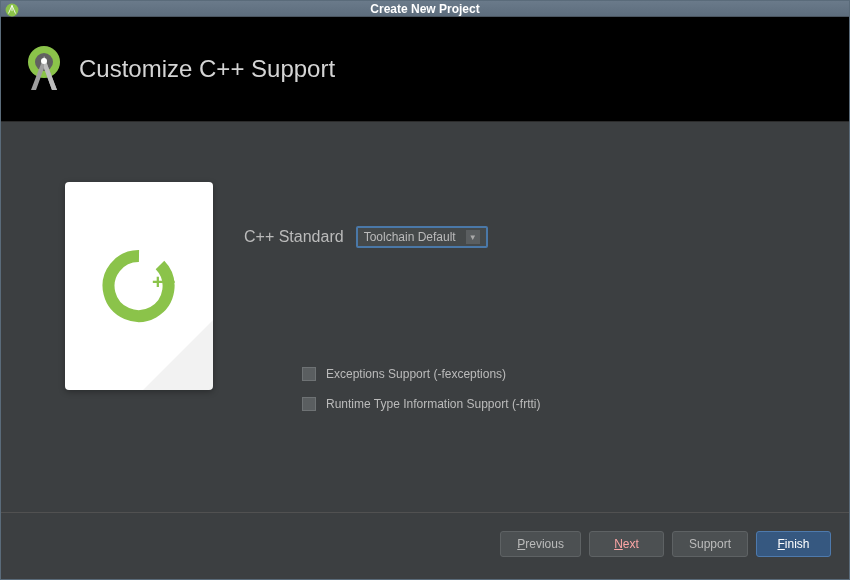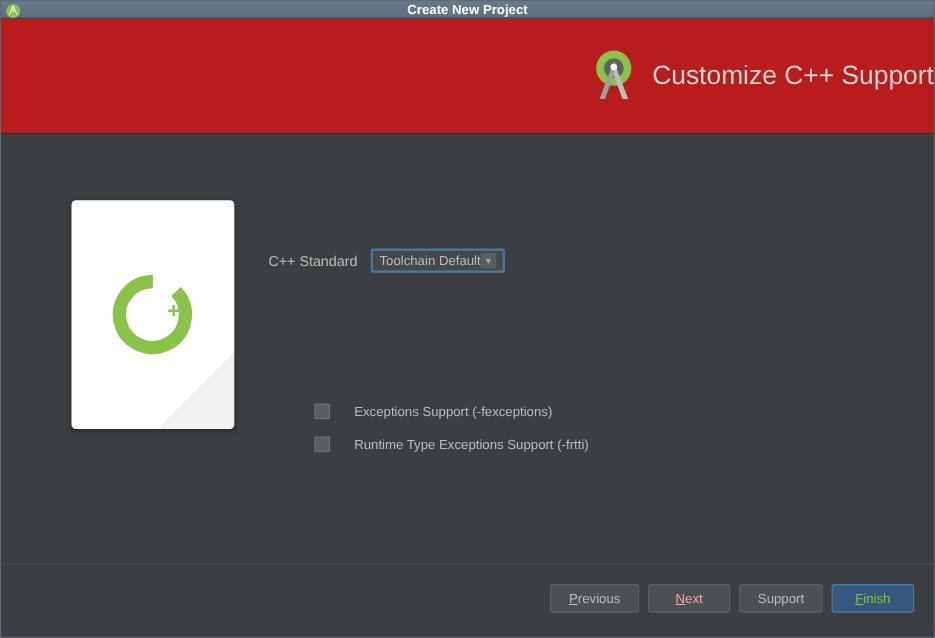--- a/index.html
+++ b/index.html
@@ -31,26 +31,25 @@
       width: 14px;
       height: 14px;
     }
     .titlebar-text {
       color: #fff;
       font-size: 12px;
       font-weight: bold;
     }
     .header {
       height: 105px;
-      background: #b91c1c;
+      background: #000000;
       display: flex;
       align-items: center;
       padding-left: 18px;
       border-bottom: 1px solid #2b2b2b;
-      justify-content: flex-end;
     }
     .header-icon {
       width: 50px;
       height: 50px;
       margin-right: 10px;
     }
     .header-title {
       color: #d4d4d4;
       font-size: 24px;
       font-weight: 400;
@@ -85,31 +84,31 @@
     .form-row {
       position: absolute;
       left: 243px;
       top: 104px;
       display: flex;
       align-items: center;
       gap: 12px;
     }
     .form-label {
       color: #bbbbbb;
-      font-size: 13px;
+      font-size: 16px;
     }
     .select {
       background: #45494a;
       border: 2px solid #4a78a8;
       color: #bbbbbb;
       font-size: 12px;
       padding: 2px 6px;
       display: flex;
       align-items: center;
-      gap: 0;
+      gap: 10px;
       cursor: pointer;
       border-radius: 2px;
     }
     .select-arrow {
       background: #5a5e60;
       width: 14px;
       height: 14px;
       display: flex;
       align-items: center;
       justify-content: center;
@@ -117,22 +116,23 @@
       color: #aaa;
     }
     .checkboxes {
       position: absolute;
       left: 285px;
       top: 245px;
     }
     .checkbox-row {
       display: flex;
       align-items: center;
-      gap: 22px;
+      gap: 10px;
       margin-bottom: 16px;
+      margin-left: 16px;
     }
     .checkbox {
       width: 14px;
       height: 14px;
       background: #5a5e60;
       border: 1px solid #6e7274;
       cursor: pointer;
     }
     .checkbox-label {
       color: #bbbbbb;
@@ -162,21 +162,21 @@
       border-radius: 3px;
       padding: 0 16px;
     }
     .btn.disabled {
       color: #fca5a5;
       cursor: default;
     }
     .btn.primary {
       background: #365880;
       border-color: #4e7aad;
-      color: #84cc16;
+      color: #ffffff;
     }
     .mnemonic {
       text-decoration: underline;
     }
   </style>
 </head>
 <body>
 
 <div class="window-frame">
   <div class="titlebar">
@@ -215,21 +215,21 @@
       </div>
     </div>
 
     <div class="checkboxes">
       <div class="checkbox-row">
         <div class="checkbox"></div>
         <span class="checkbox-label">Exceptions Support (-fexceptions)</span>
       </div>
       <div class="checkbox-row">
         <div class="checkbox"></div>
-        <span class="checkbox-label">Runtime Type Exceptions Support (-frtti)</span>
+        <span class="checkbox-label">Runtime Type Information Support (-frtti)</span>
       </div>
     </div>
   </div>
 
   <div class="footer">
     <div class="btn">
       <span><span class="mnemonic">P</span><span>revious</span></span>
     </div>
     <div class="btn disabled">
       <span><span class="mnemonic">N</span><span>ext</span></span>

